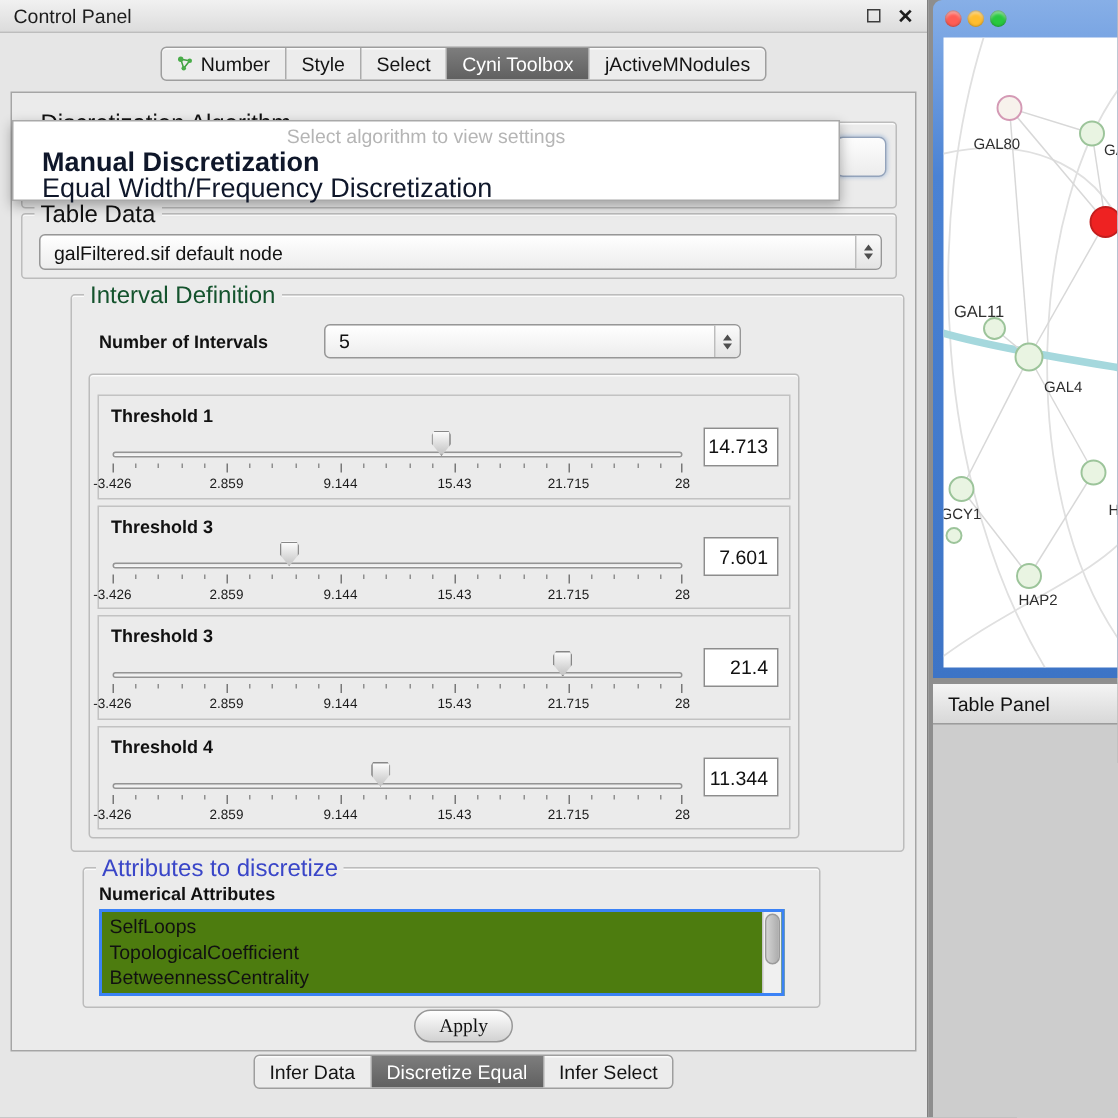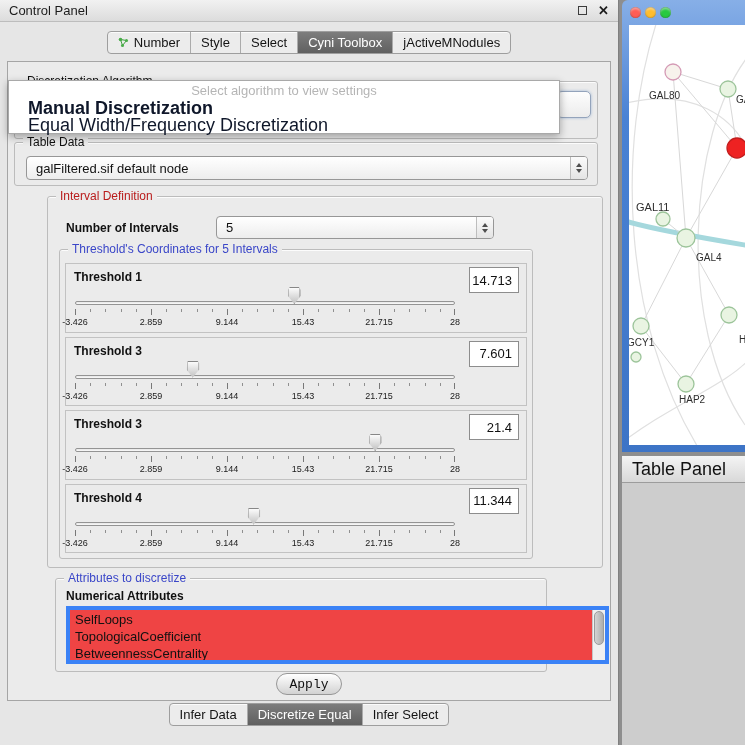--- a/index.html
+++ b/index.html
@@ -21,22 +21,22 @@
   .tabs{display:flex;height:23px;border:1px solid #9e9e9e;border-radius:4px;background:#ececec;
     overflow:hidden;box-shadow:inset 0 1px 0 #fbfbfb}
   .tab{display:flex;align-items:center;gap:5px;padding:0 10px;font-size:13px;color:#141414;border-right:1px solid #ababab;cursor:default}
   .tab:last-child{border-right:none}
   .tab.selected{background:linear-gradient(#7d7d7d,#606060);color:#fff}
   .net-ic{display:inline-flex;align-items:center}
 
   .main{position:absolute;left:7px;top:61px;width:604px;height:640px;border:1px solid #a5a5a5;background:#ebebeb}
 
   .group{position:absolute;border:1px solid #bcbcbc;border-radius:3px;box-shadow:inset 0 1px 0 rgba(255,255,255,.85)}
-  .legend{position:absolute;top:-8px;left:8px;background:#ebebeb;padding:0 4px;font-size:12px;color:#111;white-space:nowrap}
-  .legend.green{color:#b91c1c}
+  .legend{position:absolute;top:-8px;left:8px;background:#ebebeb;padding:0 4px;font-size:16px;color:#111;white-space:nowrap}
+  .legend.green{color:#14532d}
   .legend.blue{color:#3a46c8}
 
   .group.algo{left:6px;top:19px;width:584px;height:58px}
   .group.tdata{left:6px;top:80px;width:584px;height:44px}
   .group.interval{left:39px;top:134px;width:556px;height:372px}
   .group.thgroup{left:11px;top:52px;width:474px;height:310px}
   .group.attrs{left:47px;top:516px;width:492px;height:94px}
 
   .combo{position:absolute;display:flex;align-items:center;background:linear-gradient(#ffffff,#ededed);
     border:1px solid #979797;border-radius:4px;font-size:13px;overflow:hidden}
@@ -44,48 +44,48 @@
   .spin{margin-left:auto;align-self:stretch;width:17px;border-left:1px solid #bdbdbd;display:flex;flex-direction:column;
     align-items:center;justify-content:center;gap:2px;background:linear-gradient(#fbfbfb,#e4e4e4)}
   .spin i{display:block;width:0;height:0;border-left:3.5px solid transparent;border-right:3.5px solid transparent}
   .spin .up{border-bottom:4.5px solid #4e4e4e}
   .spin .dn{border-top:4.5px solid #4e4e4e}
   .td-combo{left:11px;top:13px;width:562px;height:24px}
   .ni-label{position:absolute;left:18px;top:24px;font-size:12px;font-weight:bold}
   .ni-combo{left:168px;top:19px;width:278px;height:23px}
 
   .th-rows{position:absolute;left:5px;right:5px;top:13px;bottom:5px;display:flex;flex-direction:column;gap:4px}
-  .th-row{flex:1;border:1px solid #c2c2c2;display:flex;padding:3px 7px;position:relative;background:#ebebeb}
+  .th-row{flex:1;border:1px solid #c2c2c2;display:flex;align-items:center;padding:3px 7px;position:relative;background:#ebebeb}
   .th-left{flex:1;position:relative;height:100%}
   .th-label{position:absolute;left:1px;top:3px;font-size:12px;font-weight:bold}
   .slider{position:absolute;left:2px;right:6px;top:20px;height:42px}
   .track{position:absolute;left:0;right:0;top:14px;height:4px;background:linear-gradient(#e6e6e6,#fafafa);
     border:1px solid #949494;border-radius:2px}
   .thumb{position:absolute;top:0;height:17px;width:13px;transform:translateX(-50%);
     background:linear-gradient(#ffffff,#bfbfbf);
     clip-path:polygon(15% 0,85% 0,100% 18%,100% 52%,50% 100%,0 52%,0 18%);
     box-shadow:inset 0 0 0 1px #878787}
   .ticks{position:absolute;left:0;right:0;top:22px;height:6px}
   .tick{position:absolute;top:0;width:1px;height:3px;background:#8f8f8f}
   .tick.major{height:6px;background:#787878}
   .ticklabels{position:absolute;left:0;right:0;top:30px;height:10px;font-size:9px;color:#1a1a1a}
   .ticklabels span{position:absolute;transform:translateX(-50%);white-space:nowrap}
   .th-value{width:50px;height:26px;background:#fff;border:1px solid #8d8d8d;font-size:13px;display:flex;
     align-items:center;justify-content:flex-end;padding-right:6px;margin-left:8px}
 
   .attr-label{position:absolute;left:10px;top:10px;font-size:12px;font-weight:bold}
-  .listbox{position:absolute;left:10px;top:27px;width:543px;height:58px;background:#ef4444;border:4px solid #3b82f6;overflow:hidden}
+  .listbox{position:absolute;left:10px;top:27px;width:457px;height:58px;background:#4d7c0f;border:2px solid #3b82f6;overflow:hidden}
   .list-items{position:absolute;inset:1px 15px 0 0}
   .list-item{font-size:13px;line-height:17px;padding-left:5px;white-space:nowrap}
   .vscroll{position:absolute;top:0;right:0;bottom:0;width:13px;background:#f0f0f0;border-left:1px solid #c6c6c6}
   .vthumb{position:absolute;left:1px;right:1px;top:1px;height:34px;background:linear-gradient(90deg,#d3d3d3,#adadad);
     border:1px solid #9a9a9a;border-radius:5px}
 
   .apply{position:absolute;left:50%;top:611px;transform:translateX(-50%);width:66px;height:22px;border:1px solid #979797;
-    border-radius:11px;background:linear-gradient(#ffffff,#d2d2d2);font-size:13px;font-family:Liberation Mono, monospace;color:#111}
+    border-radius:11px;background:linear-gradient(#ffffff,#d2d2d2);font-size:13px;font-family:Liberation Serif, serif;color:#111}
 
   
   .combo-frag{position:absolute;left:557px;top:91px;width:34px;height:27px;border:1px solid #93a3bb;border-radius:5px;
     background:linear-gradient(#fdfdfd,#ececec);z-index:5;box-shadow:0 0 3px rgba(110,150,200,.6)}
   .dropdown{position:absolute;left:8px;top:80px;width:552px;height:54px;background:#fff;border:1px solid #a9a9a9;
     box-shadow:0 3px 8px rgba(0,0,0,.32);z-index:20}
   .dd-placeholder{text-align:center;color:#b5b5b5;font-size:13px;height:19px;line-height:19px}
   .dd-option{font-size:18px;height:17px;line-height:17px;padding-left:19px;color:#0f172a;white-space:nowrap}
   .dd-option.bold{font-weight:bold}
 
@@ -93,21 +93,21 @@
   .net-win{position:absolute;left:622px;top:0;width:123px;height:452px;border-top-left-radius:6px;
     background:linear-gradient(180deg,#87afe7 0,#4a82d4 26%,#3d74c6 100%)}
   .net-titlebar{height:25px;display:flex;align-items:center;gap:4px;padding-left:8px}
   .light{width:11px;height:11px;border-radius:50%;box-shadow:inset 0 0 2px rgba(0,0,0,.45), inset 0 2px 2px rgba(255,255,255,.5)}
   .net-canvas{position:absolute;left:7px;top:25px;width:116px;height:420px;background:#fff;overflow:hidden}
   .net-canvas svg{display:block}
   svg text{font-family:"Liberation Sans",sans-serif}
 
   
   .tp-bar{position:absolute;left:622px;top:455px;width:123px;height:28px;background:linear-gradient(#f4f4f4,#d8d8d8);
-    border-top:1px solid #8f8f8f;border-bottom:1px solid #9c9c9c;font-size:18px;display:flex;align-items:center;padding-left:10px}
+    border-top:1px solid #8f8f8f;border-bottom:1px solid #9c9c9c;font-size:13px;display:flex;align-items:center;padding-left:10px}
   .table-win{position:absolute;left:622px;top:483px;width:123px;height:262px;background:#cdcdcd}
 </style>
 </head>
 <body>
 
 <div class="screen" data-name="desktop">
 
   <section class="cp" data-name="control-panel-window">
     <header class="cp-titlebar" data-name="control-panel-titlebar">
       <span class="cp-title" data-name="window-title">Control Panel</span>
@@ -166,21 +166,20 @@
         <span class="legend green" data-name="interval-definition-group-title">Interval Definition</span>
         <span class="ni-label" data-name="num-intervals-label">Number of Intervals</span>
         <div class="combo ni-combo" data-name="num-intervals-combobox">
           <span class="combo-val" data-name="num-intervals-combobox-value">5</span>
           <span class="spin" data-name="combobox-spinner-icon">
               <i class="up"></i>
               <i class="dn"></i>
             </span>
         </div>
         <div class="group thgroup" data-name="thresholds-group">
-          <span class="legend blue" data-name="thresholds-group-title">Threshold's Coordinates for 5 Intervals</span>
           <div class="th-rows" data-name="threshold-rows">
               <div class="th-row" data-name="threshold-row">
                 <div class="th-left" data-name="threshold-slider-area">
                   <div class="th-label" data-name="threshold-label">Threshold 1</div>
                   <div class="slider" data-name="threshold-slider">
                     <div class="track" data-name="slider-track"></div>
                     <div class="thumb" data-name="slider-thumb" style="left: 57.7197%;"></div>
                     <div class="ticks" data-name="slider-ticks">
                       <span class="tick major" style="left: calc(0% + 0px);"></span>
                       <span class="tick" style="left: calc(4% + 0px);"></span>

